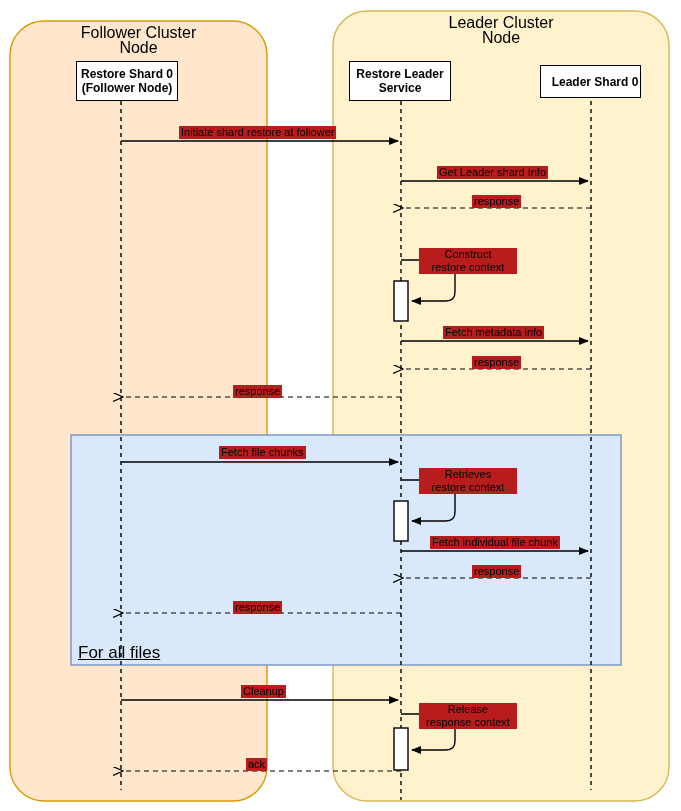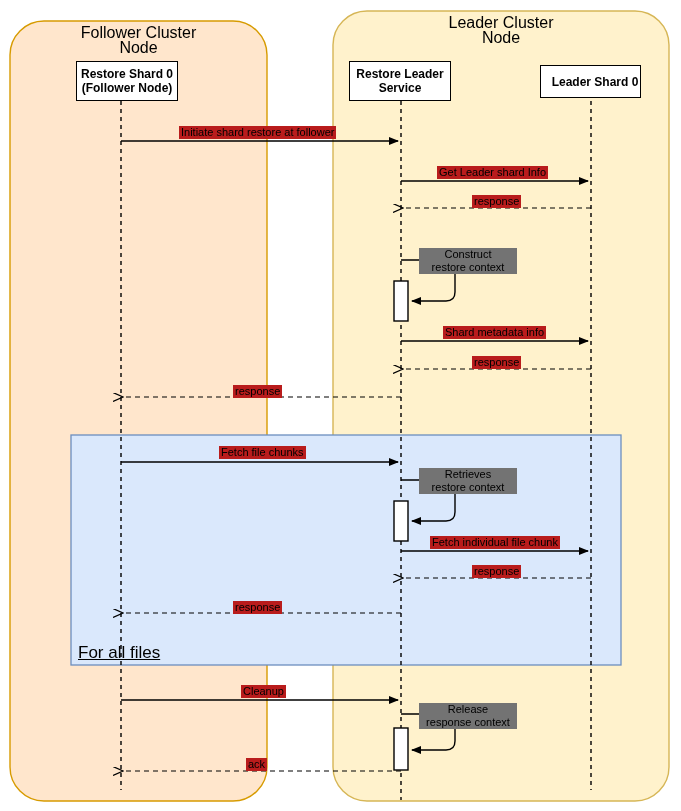--- a/index.html
+++ b/index.html
@@ -11,21 +11,21 @@
   .lbl{position:absolute;font-size:11px;color:#000;white-space:nowrap;
        background:#b91c1c;line-height:13px;padding:0 2px;}
   .cluster-title{position:absolute;font-size:16px;color:#000;text-align:center;
        line-height:15px;white-space:pre-line;background:transparent;}
   .actor{position:absolute;border:1.6px solid #000;background:#ffffff;
        font-size:12px;font-weight:bold;color:#000;display:flex;
        align-items:center;justify-content:center;text-align:center;
        line-height:14px;white-space:pre-line;box-sizing:border-box;}
   .loop-label{position:absolute;font-size:17px;color:#000;background:transparent;text-decoration:underline;}
   .selfcall-note{position:absolute;font-size:11px;color:#000;text-align:center;
-       line-height:13px;white-space:pre-line;background:#737373;padding:0 2px;}
+       line-height:13px;white-space:pre-line;background:#b91c1c;padding:0 2px;}
 </style>
 </head>
 <body>
 
 <div id="canvas">
 
   <svg width="681" height="811">
     <defs>
       <marker id="solidArrow" markerWidth="10" markerHeight="8" refX="9" refY="4" orient="auto" markerUnits="userSpaceOnUse">
         <path d="M0,0 L10,4 L0,8 z" fill="#000"></path>
@@ -95,21 +95,21 @@
 
   <div class="lbl" style="left:179px;top:126px;">Initiate shard restore at follower</div>
 
   <div class="lbl" style="left:437px;top:166px;">Get Leader shard Info</div>
 
   <div class="lbl" style="left:472px;top:195px;">response</div>
 
   <div class="selfcall-note" style="left:419px;top:248px;width:94px;">Construct
 restore context</div>
 
-  <div class="lbl" style="left:443px;top:326px;">Shard metadata info</div>
+  <div class="lbl" style="left:443px;top:326px;">Fetch metadata info</div>
 
   <div class="lbl" style="left:472px;top:356px;">response</div>
 
   <div class="lbl" style="left:233px;top:385px;">response</div>
 
   <div class="lbl" style="left:219px;top:446px;">Fetch file chunks</div>
 
   <div class="selfcall-note" style="left:419px;top:468px;width:94px;">Retrieves
 restore context</div>
 

